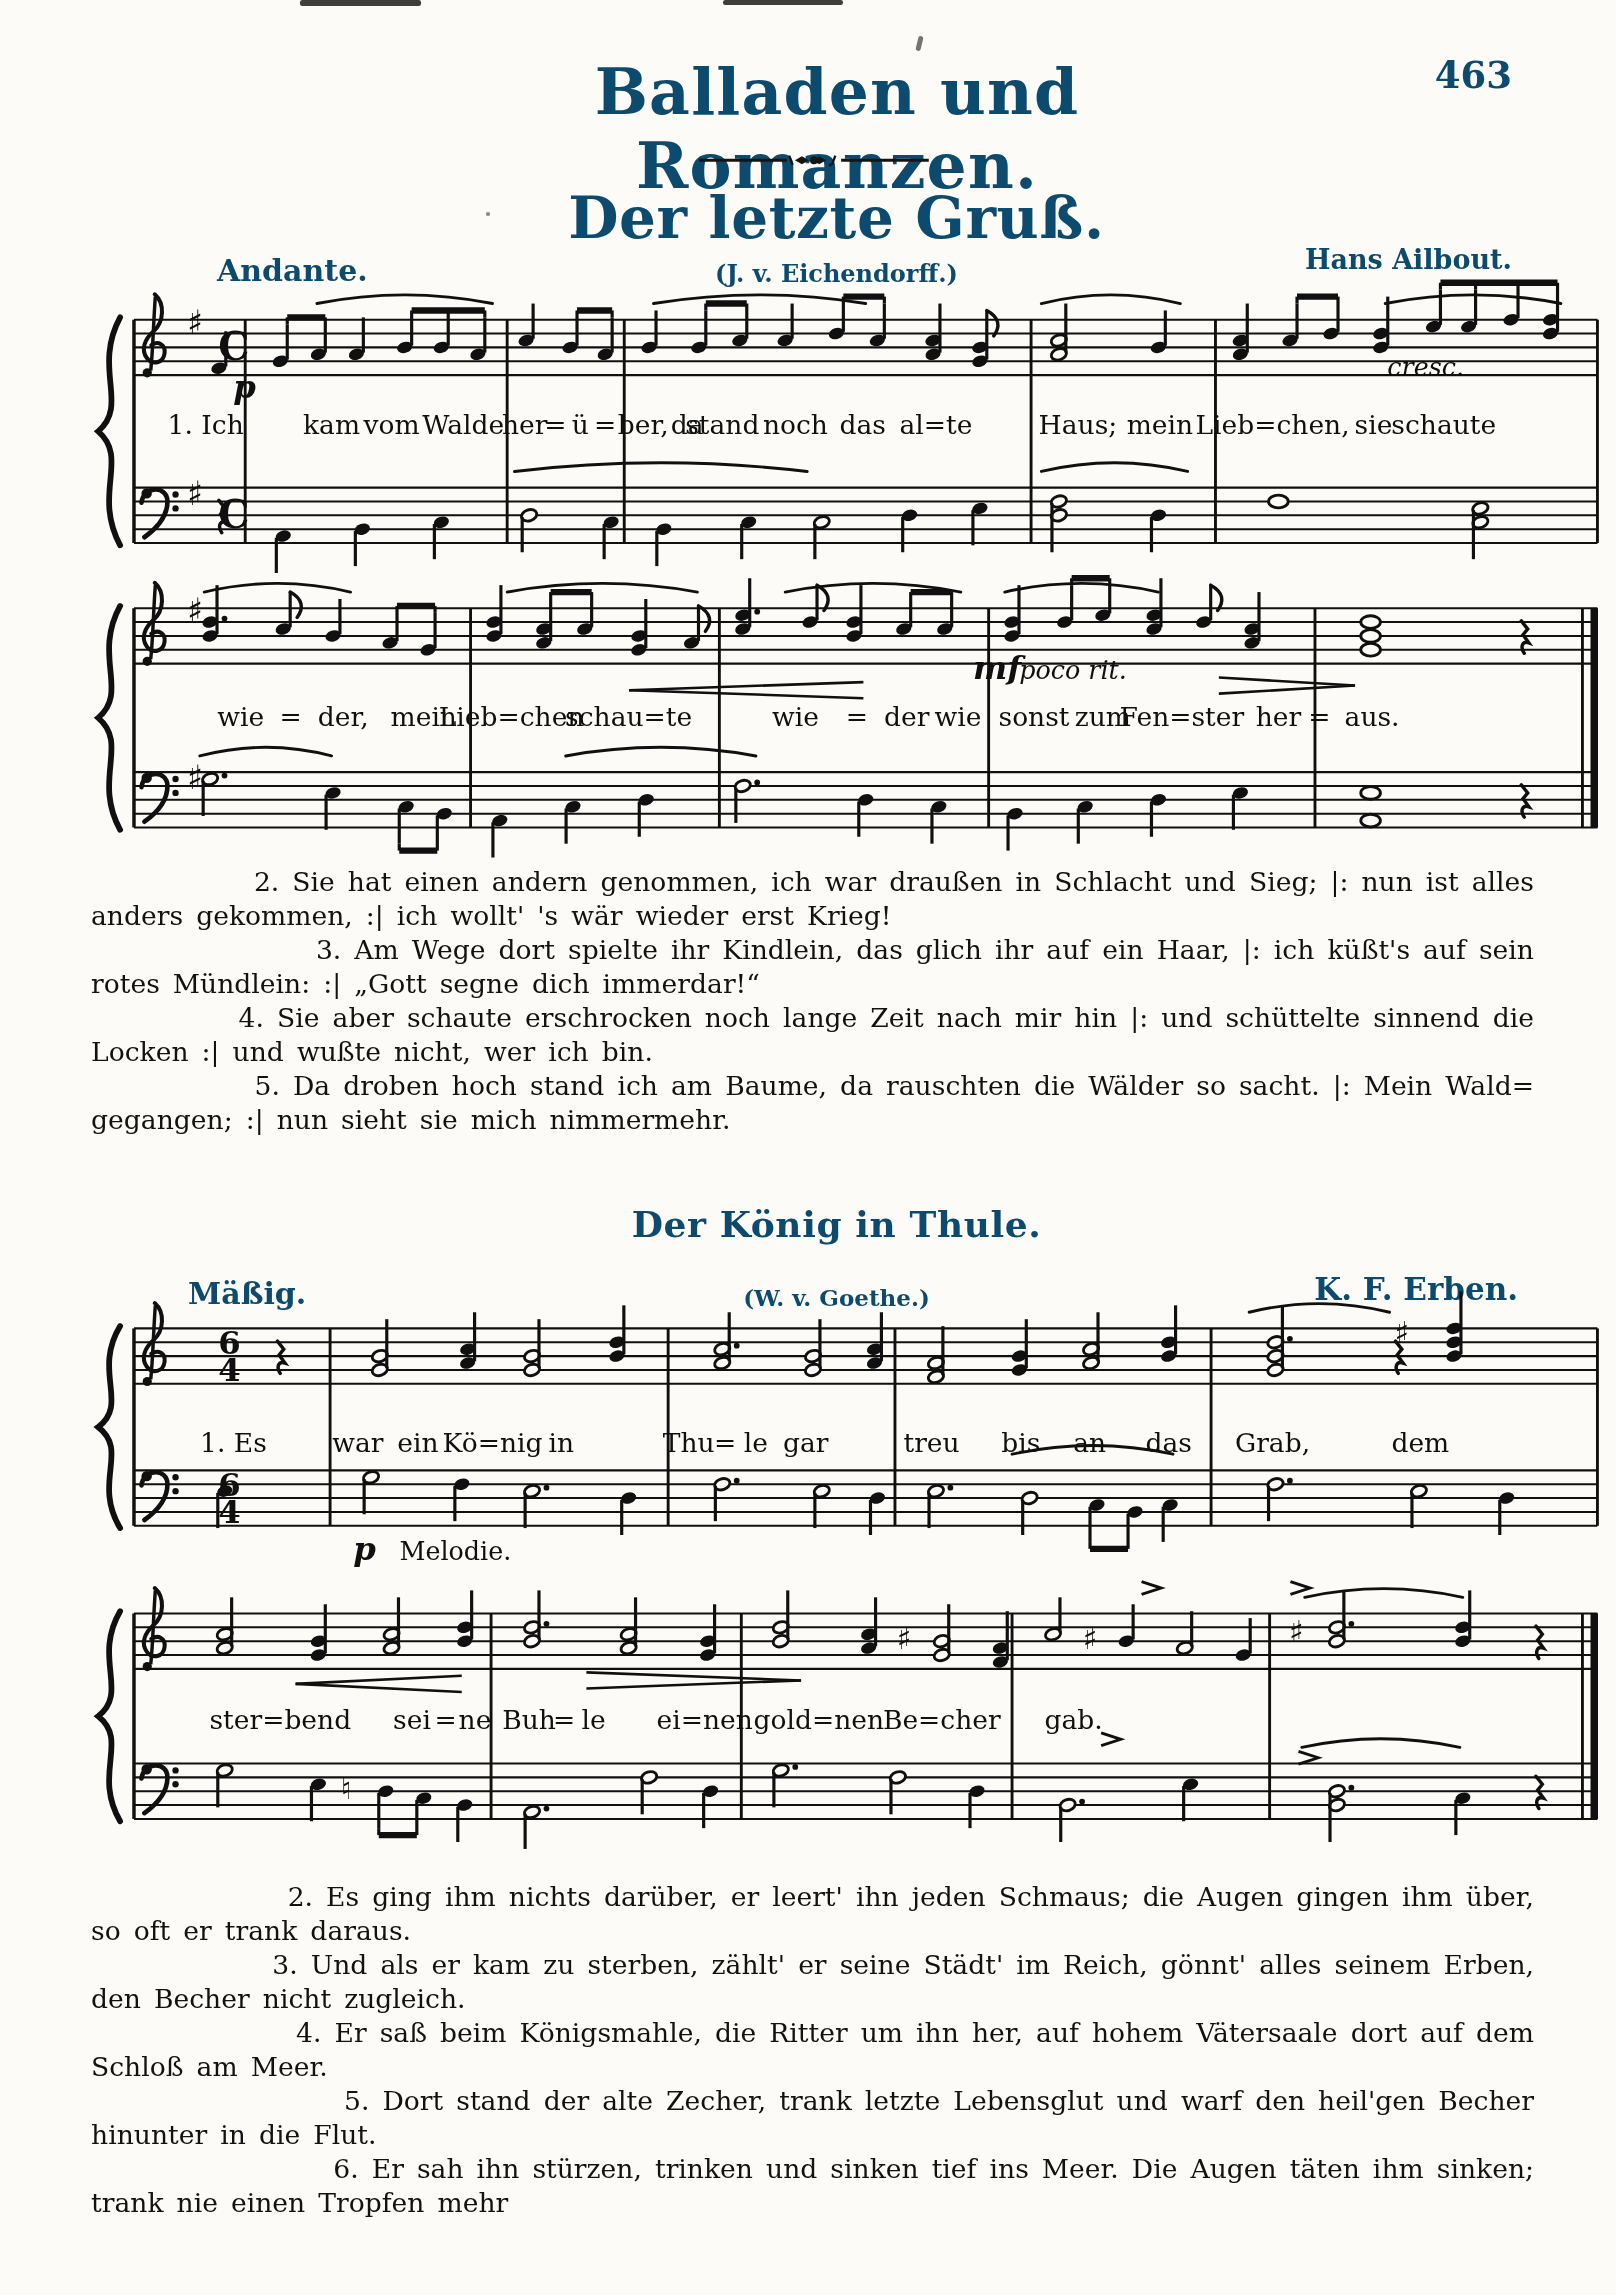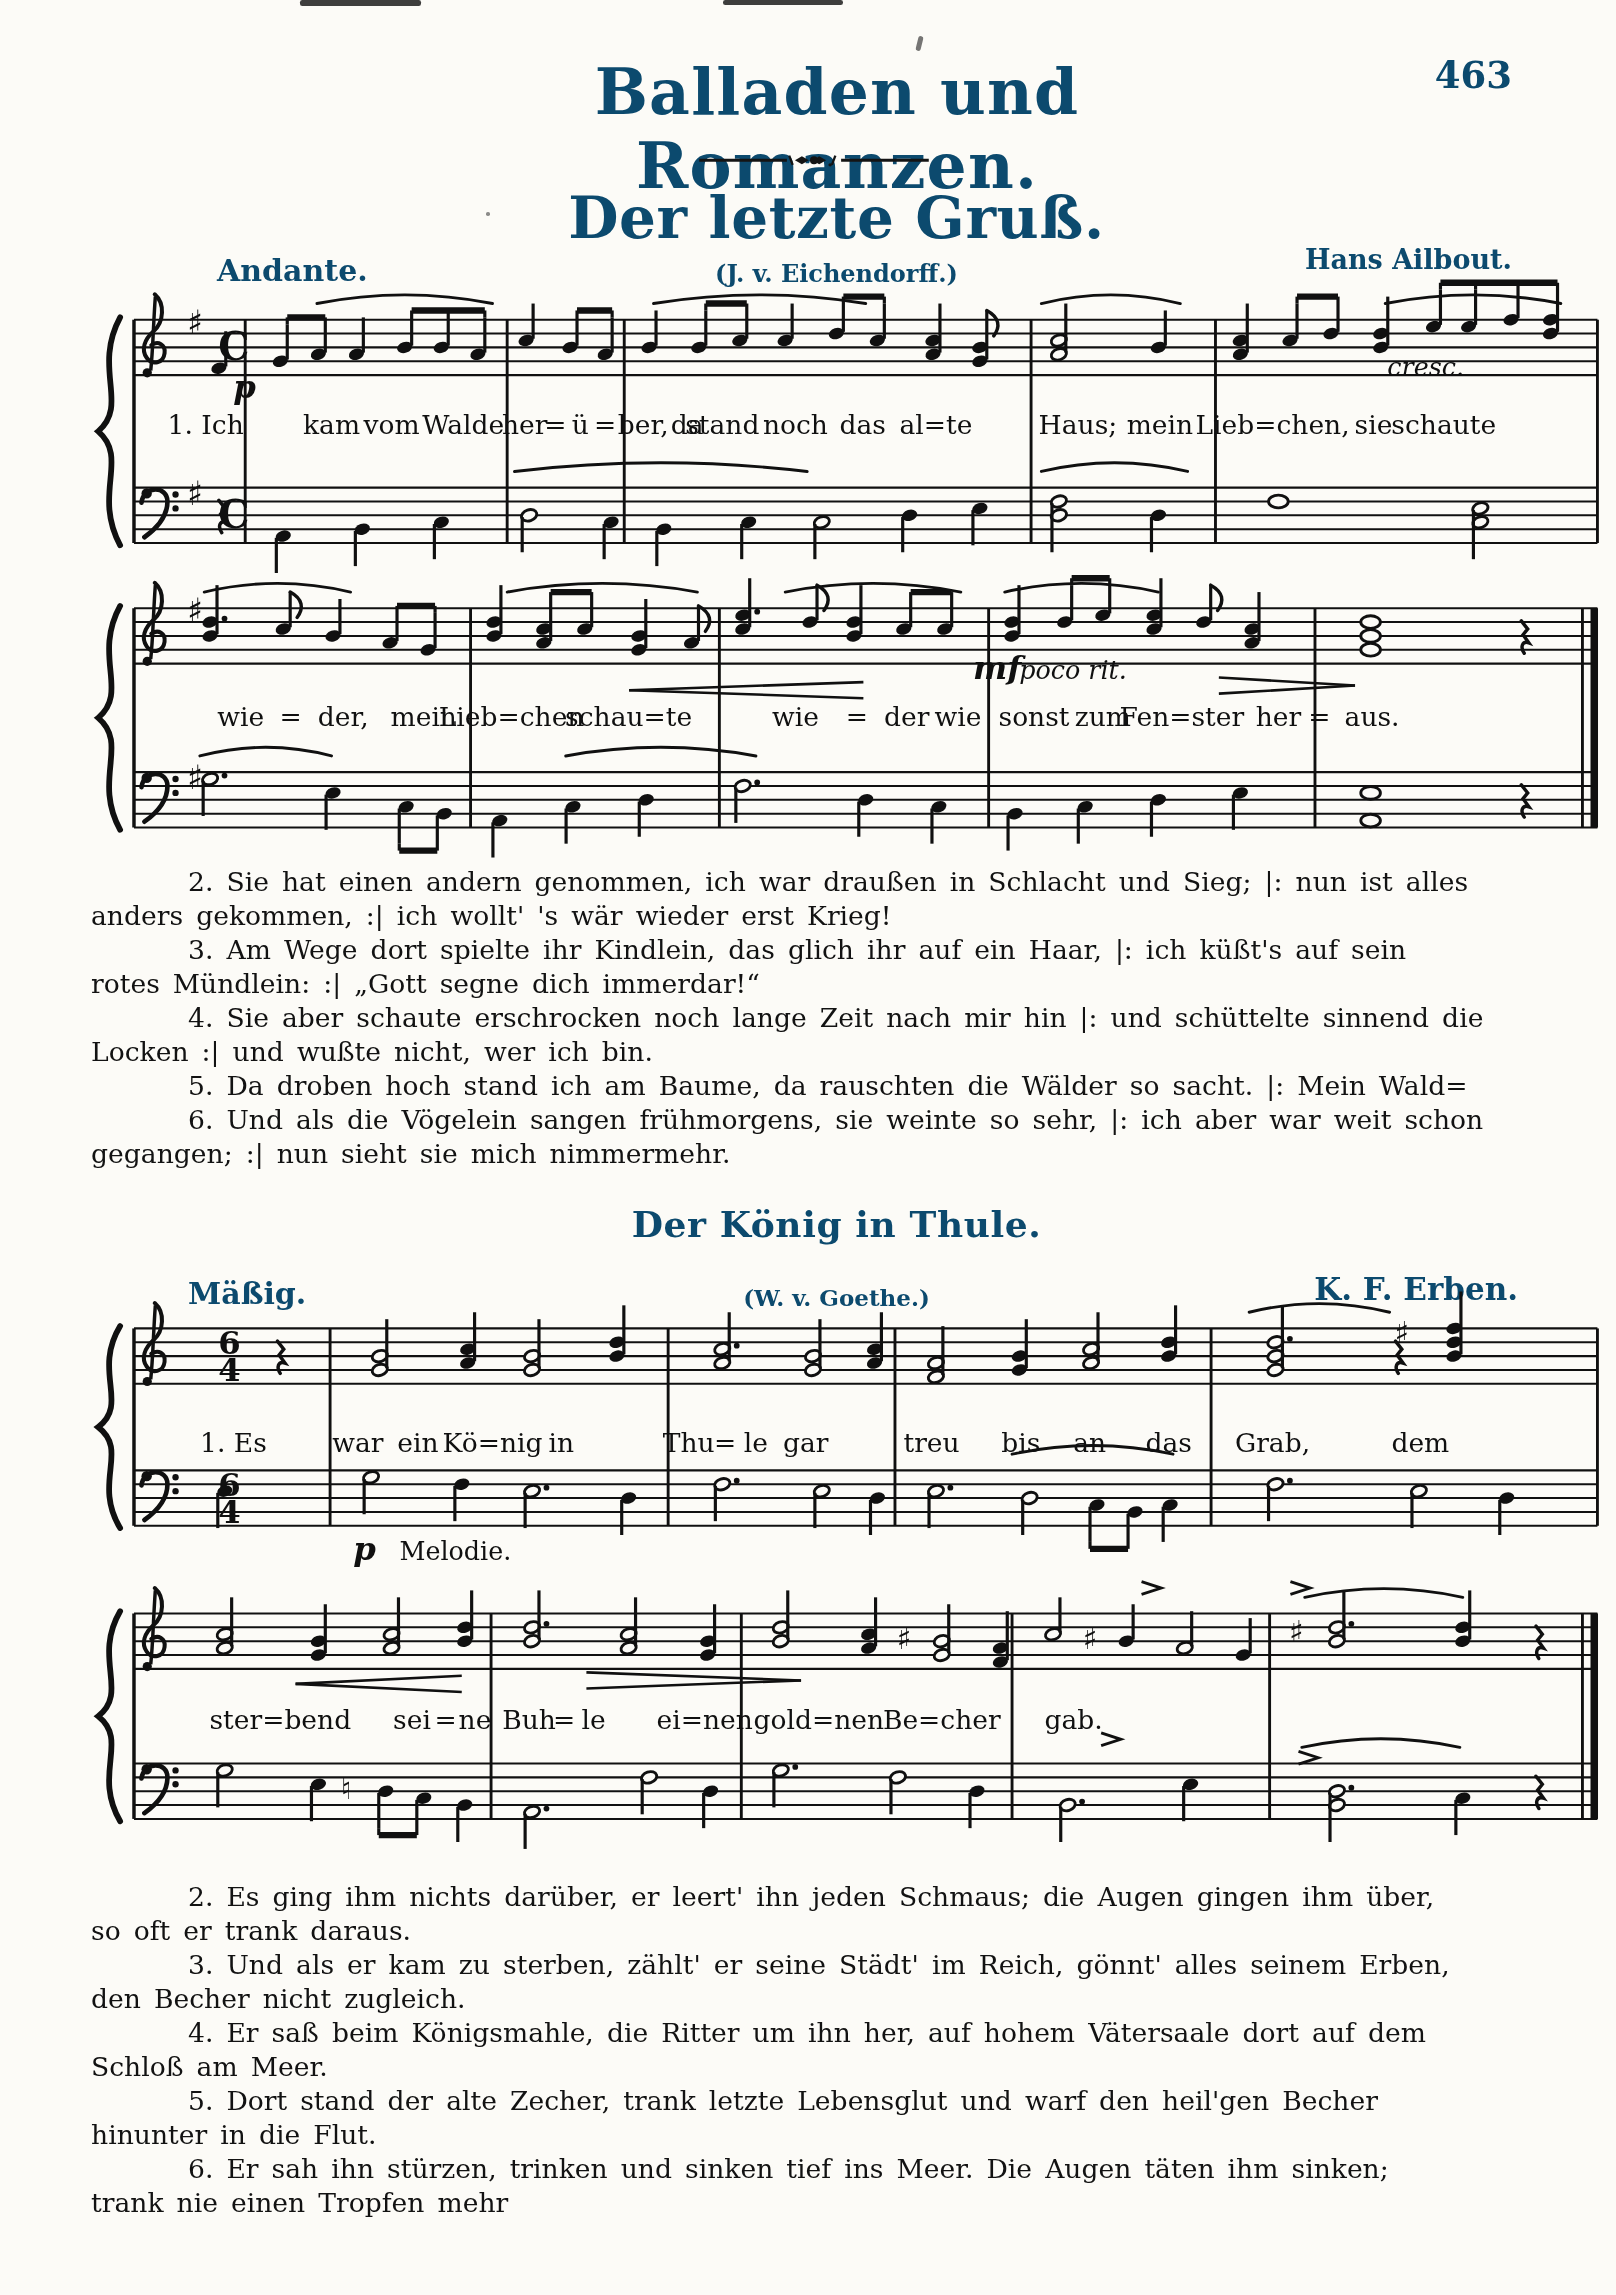--- a/index.html
+++ b/index.html
@@ -16,21 +16,21 @@
   #song1-tempo{top:253px;left:217px;font-size:30px;}
   #song1-composer{top:244px;left:1241px;width:271px;font-size:27px;}
   #song2-title{top:1203px;left:548px;width:577px;font-size:36px;letter-spacing:0.6px;}
   #song2-poet{top:1284px;left:548px;width:577px;font-size:23px;font-weight:bold;}
   #song2-tempo{top:1276px;left:188px;font-size:30px;}
   #song2-composer{top:1271px;left:1258px;width:260px;font-size:31px;}
   .verses{left:91px;width:1443px;}
   #verses-song1{top:865px;}
   #verses-song2{top:1880px;}
   .verse-line{font-size:26.6px;line-height:34px;white-space:nowrap;word-spacing:4.6px;color:#121212;}
-  .verse-line.indent{padding-left:97px;}
+  .verse-line.indent{padding-left:97px;text-align:right;}
   #music-svg{position:absolute;top:0;left:0;}
   .smudge{position:absolute;background:#1c1c1c;border-radius:2.3px;opacity:.85;}
 </style>
 </head>
 <body>
 
 <div class="smudge" style="left:300px;top:0;width:121px;height:6.3px;"></div>
 <div class="smudge" style="left:723px;top:0;width:120px;height:5.2px;"></div>
 <div class="smudge" style="left:917px;top:36px;width:5.2px;height:15px;transform:rotate(14deg);opacity:.6;"></div>
 <div class="smudge" style="left:486px;top:212px;width:3.5px;height:3.5px;border-radius:50%;opacity:.5;"></div>
@@ -714,21 +714,20 @@
   </svg>
 
 <div class="abs verses" id="verses-song1">
     <div class="verse-line indent">2. Sie hat einen andern genommen, ich war draußen in Schlacht und Sieg; |: nun ist alles</div>
     <div class="verse-line">anders gekommen, :| ich wollt' 's wär wieder erst Krieg!</div>
     <div class="verse-line indent">3. Am Wege dort spielte ihr Kindlein, das glich ihr auf ein Haar, |: ich küßt's auf sein</div>
     <div class="verse-line">rotes Mündlein: :| „Gott segne dich immerdar!“</div>
     <div class="verse-line indent">4. Sie aber schaute erschrocken noch lange Zeit nach mir hin |: und schüttelte sinnend die</div>
     <div class="verse-line">Locken :| und wußte nicht, wer ich bin.</div>
     <div class="verse-line indent">5. Da droben hoch stand ich am Baume, da rauschten die Wälder so sacht. |: Mein Wald=</div>
-    <div class="verse-line indent">6. Und als die Vögelein sangen frühmorgens, sie weinte so sehr, |: ich aber war weit schon</div>
     <div class="verse-line">gegangen; :| nun sieht sie mich nimmermehr.</div>
   </div>
 <div class="abs verses" id="verses-song2">
     <div class="verse-line indent">2. Es ging ihm nichts darüber, er leert' ihn jeden Schmaus; die Augen gingen ihm über,</div>
     <div class="verse-line">so oft er trank daraus.</div>
     <div class="verse-line indent">3. Und als er kam zu sterben, zählt' er seine Städt' im Reich, gönnt' alles seinem Erben,</div>
     <div class="verse-line">den Becher nicht zugleich.</div>
     <div class="verse-line indent">4. Er saß beim Königsmahle, die Ritter um ihn her, auf hohem Vätersaale dort auf dem</div>
     <div class="verse-line">Schloß am Meer.</div>
     <div class="verse-line indent">5. Dort stand der alte Zecher, trank letzte Lebensglut und warf den heil'gen Becher</div>

